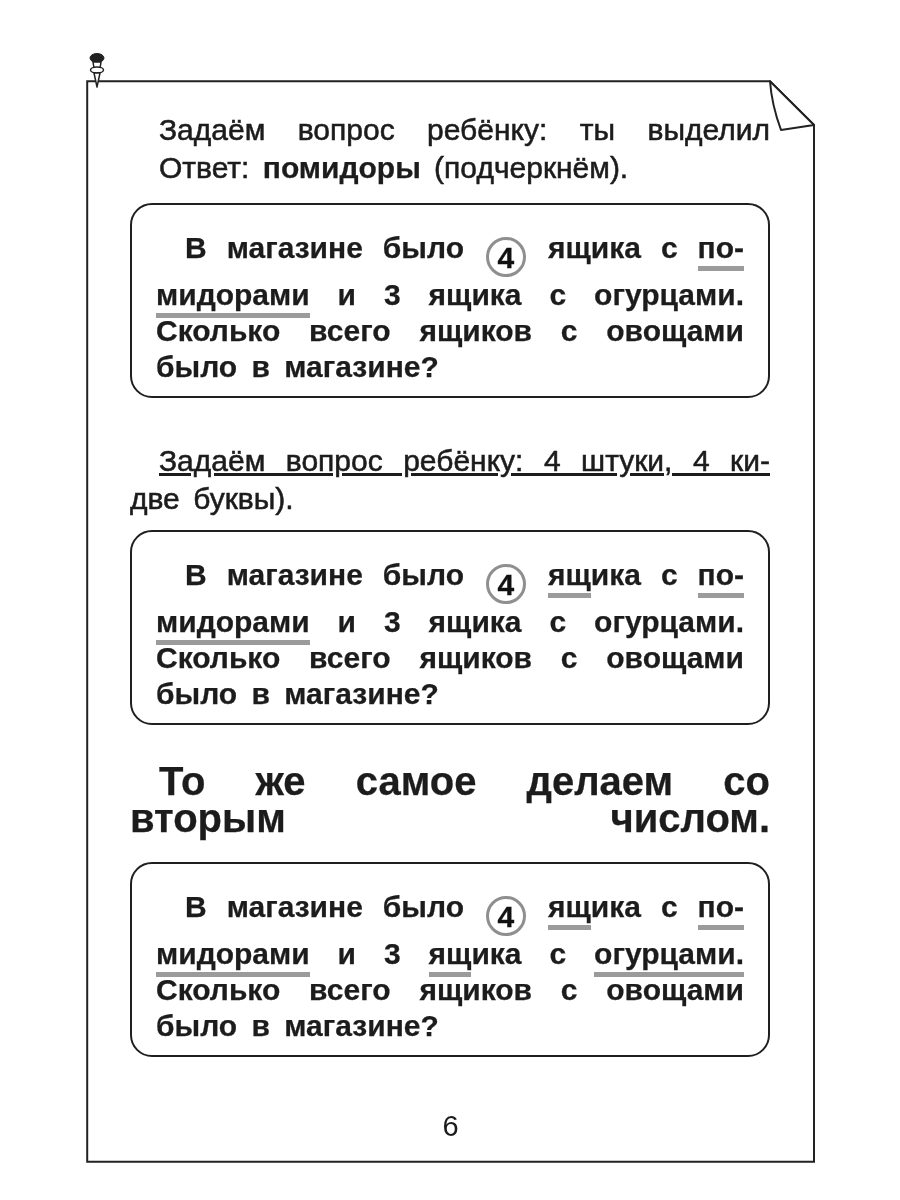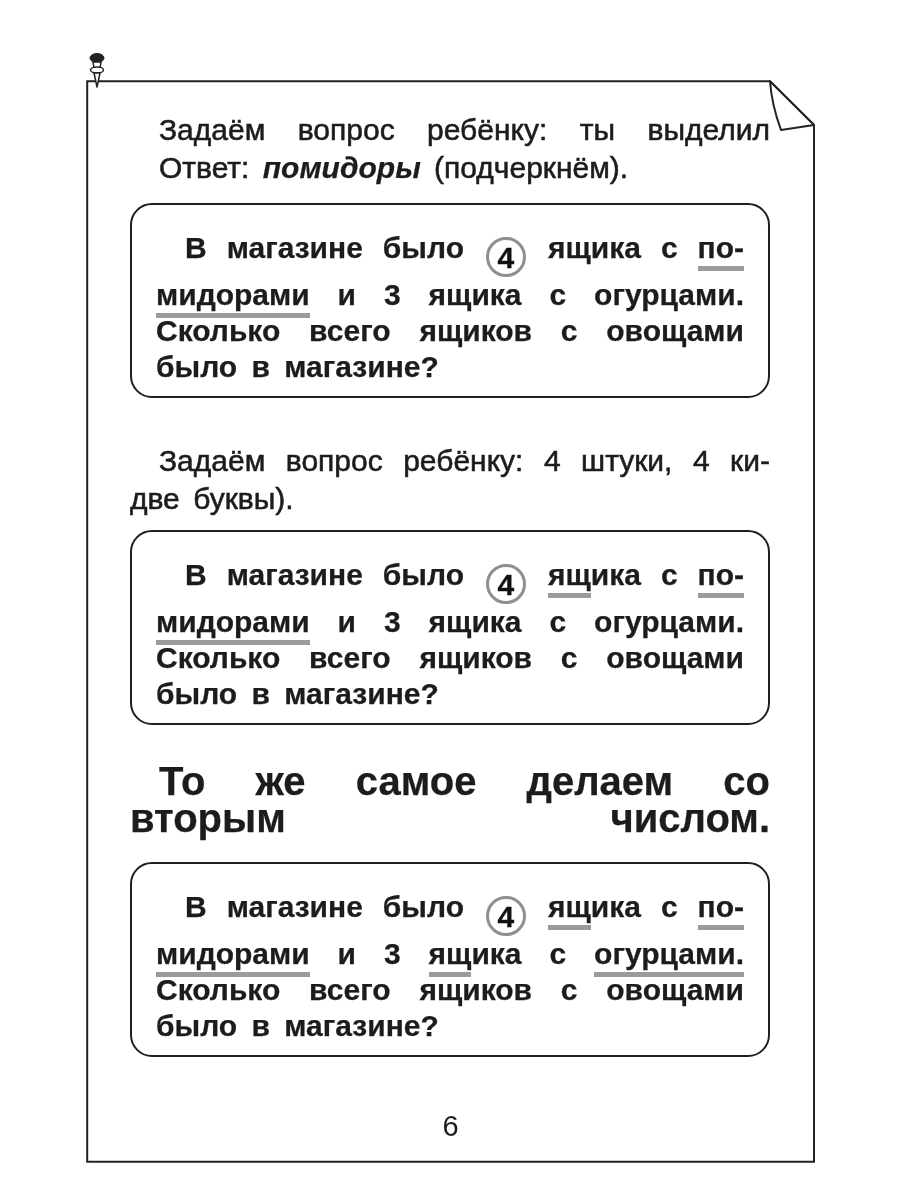--- a/index.html
+++ b/index.html
@@ -20,36 +20,36 @@
   .line.ind{text-indent:29px;}
 
   .box{
     border:2.5px solid #1f1f1f;border-radius:22px;
     padding:25px 24px 11px 24px;
     font-weight:bold;font-size:30px;line-height:36px;
     -webkit-text-stroke:0.25px #1c1c1c;
   }
   .box .line{word-spacing:6px;}
 
-  .bold{font-weight:bold;font-style:italic;-webkit-text-stroke:0.25px #1c1c1c;}
+  .bold{font-weight:bold;-webkit-text-stroke:0.25px #1c1c1c;}
 
   .circ{
     display:inline-block;width:40px;height:40px;box-sizing:border-box;
     border:3px solid #8f8f8f;border-radius:50%;
     text-align:center;text-align-last:center;text-indent:0;
     line-height:35px;font-weight:bold;color:#111;
     vertical-align:-10px;margin:0 2px;word-spacing:0;
     -webkit-text-stroke:0.3px #111;
   }
   .ul{border-bottom:5px solid #9b9b9b;padding-bottom:2px;}
 
   .emphasis{font-size:40px;font-weight:bold;line-height:37px;-webkit-text-stroke:0.25px #1c1c1c;}
 
   .m-box1{margin-top:16px;}
-  .m-p3{margin-top:44px;}
+  .m-p3{margin-top:44px;text-decoration:underline;}
   .m-box2{margin-top:12px;}
   .m-emph{margin-top:38px;}
   .m-box3{margin-top:25px;}
 
   .pagenum{
     position:absolute;left:0;top:1030px;width:100%;
     text-align:center;font-size:29px;color:#1c1c1c;
   }
 </style>
 </head>

